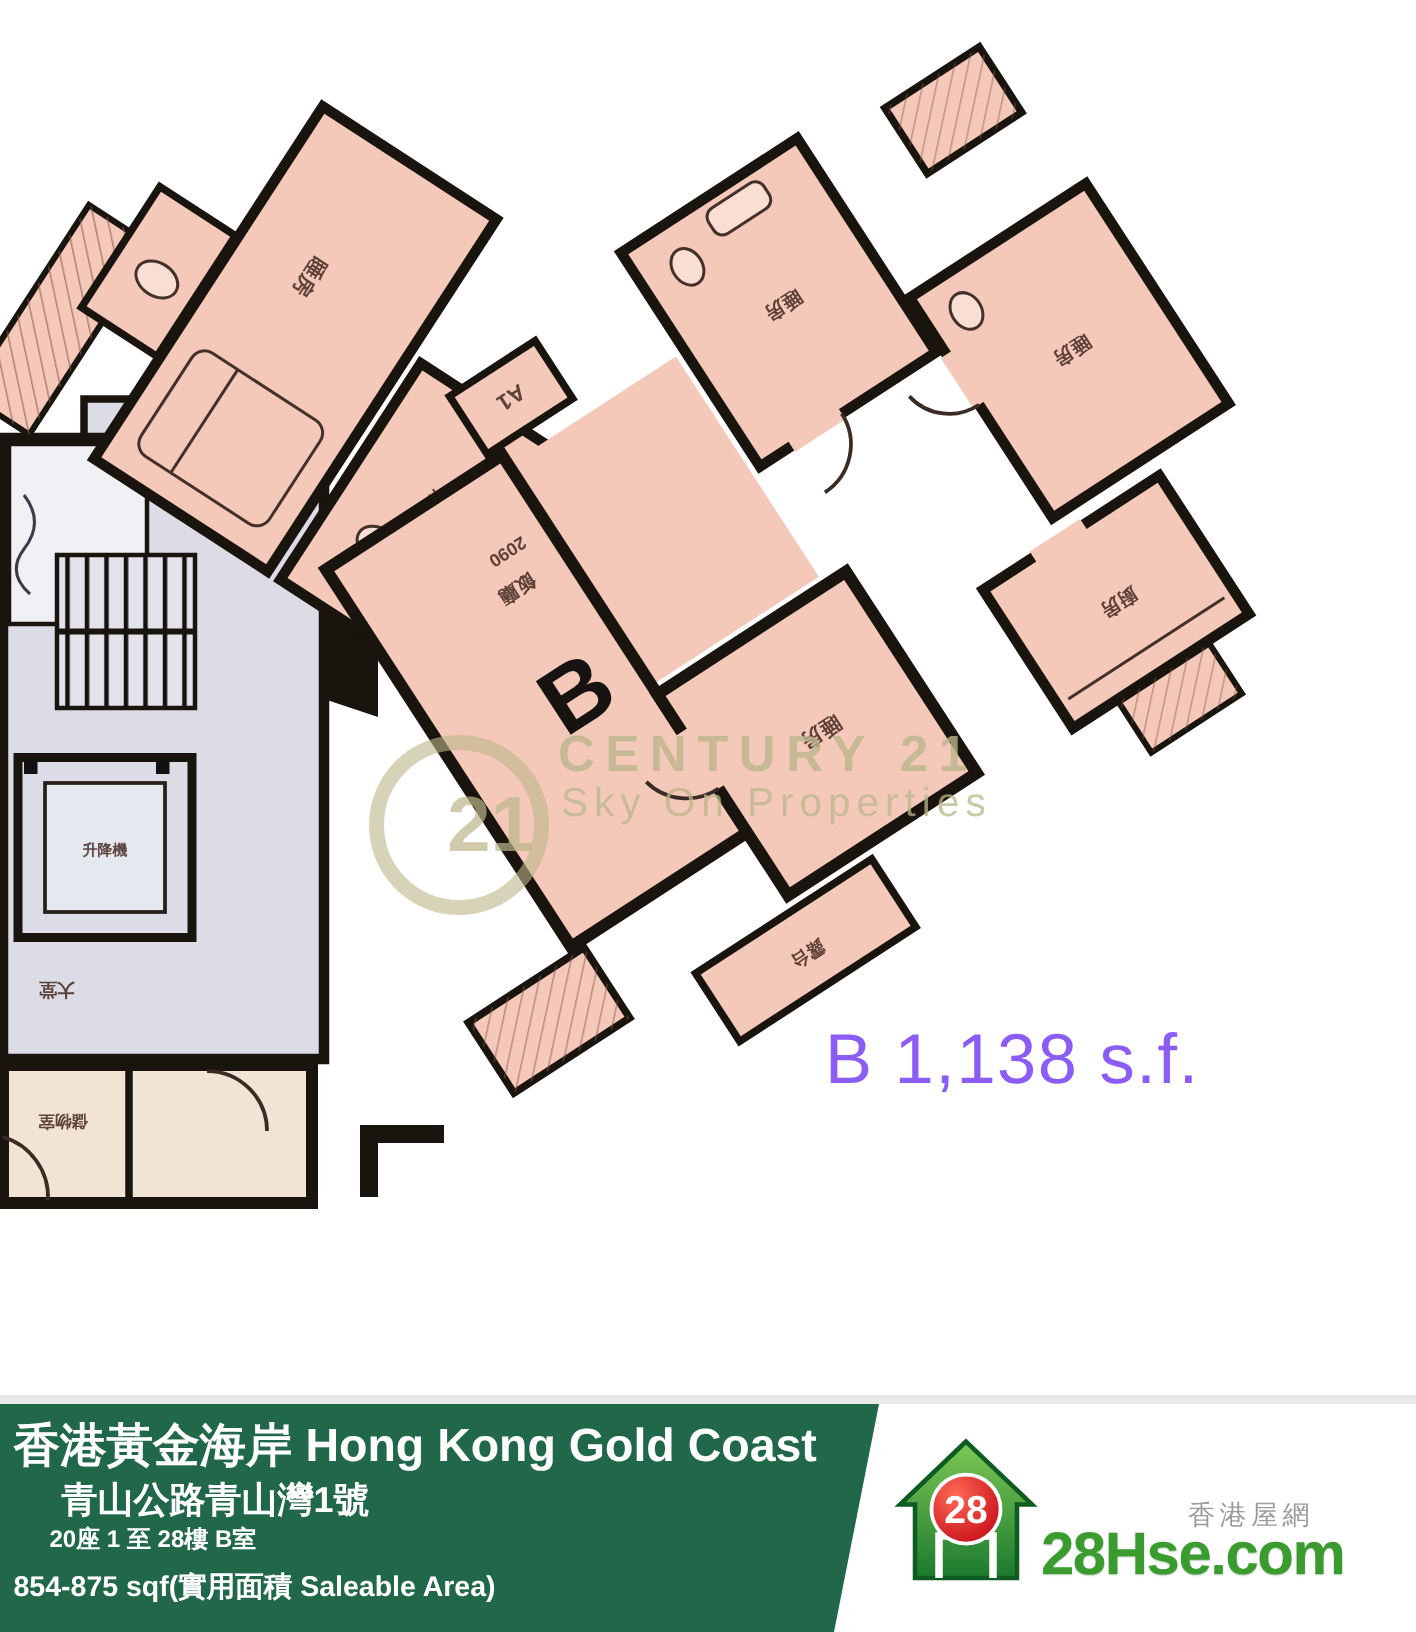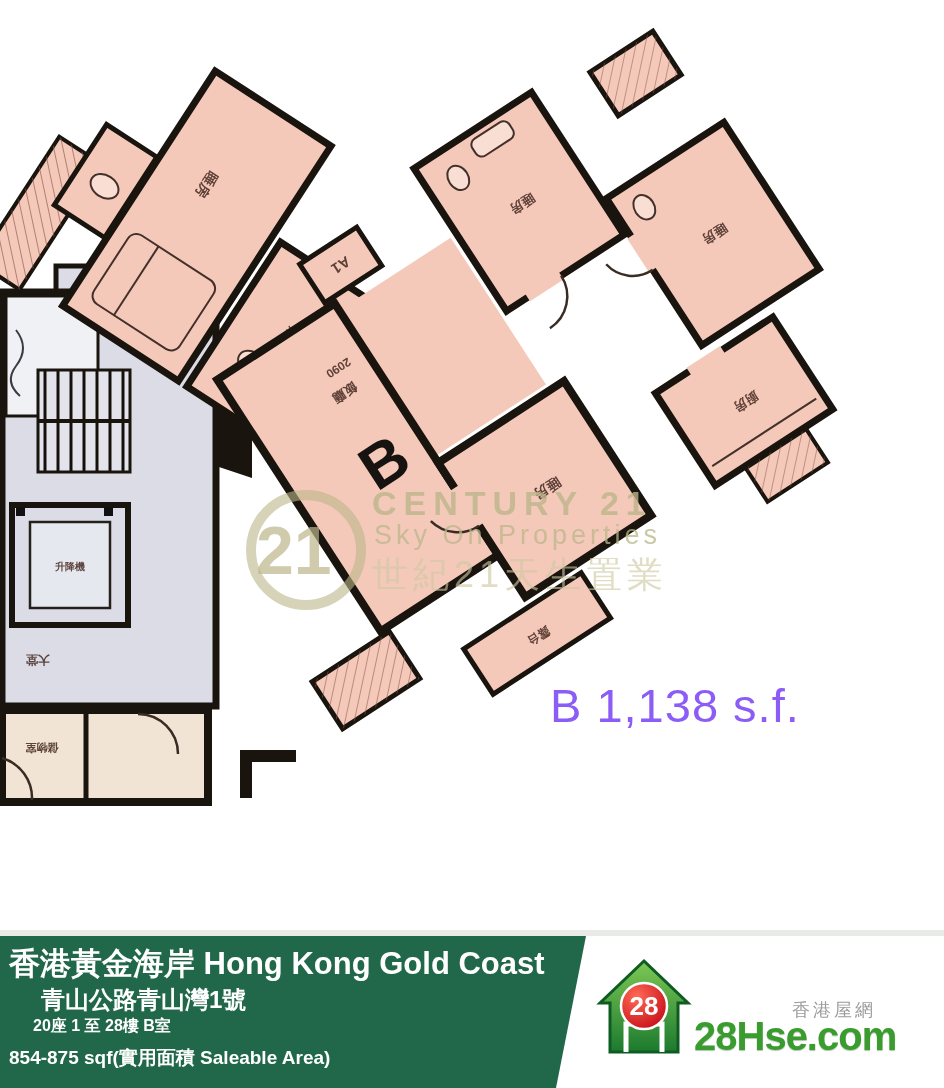--- a/index.html
+++ b/index.html
@@ -4,22 +4,22 @@
 <style>
   html,body{margin:0;padding:0;background:#ffffff;}
   #stage{position:relative;width:944px;height:1088px;overflow:hidden;background:#ffffff;
          font-family:"Liberation Sans","DejaVu Sans",sans-serif;}
   #plan-svg{position:absolute;left:0;top:0;}
   .room-label{font-family:"Liberation Sans","DejaVu Sans",sans-serif;font-weight:bold;
               fill:#4a2e26;opacity:.88;}
   
   .wm{position:absolute;color:rgba(186,181,137,.8);white-space:nowrap;}
   #wm-ring{position:absolute;left:246px;top:490px;width:100px;height:100px;border-radius:50%;
-           border:10px solid rgba(186,181,137,.6);display:flex;align-items:center;justify-content:flex-start;
-           font-size:68px;font-weight:bold;color:rgba(186,181,137,.7);}
+           border:10px solid rgba(186,181,137,.6);display:flex;align-items:center;justify-content:flex-end;
+           font-size:52px;font-weight:bold;color:rgba(186,181,137,.7);}
   #wm-brand{left:372px;top:484px;font-size:34px;font-weight:600;letter-spacing:7px;}
   #wm-en{left:374px;top:520px;font-size:27px;letter-spacing:4px;color:rgba(186,181,137,.75);text-align:center;}
   #wm-zh{left:372px;top:551px;font-size:36px;letter-spacing:5px;color:rgba(205,200,160,.62);}
   
   #area-label{position:absolute;left:550px;top:678px;font-size:47px;color:#8b5cf6;letter-spacing:1px;}
   
   #footer{position:absolute;left:0;top:930px;width:944px;height:158px;background:#ffffff;}
   #footer-strip{position:absolute;left:0;top:0;width:944px;height:6px;background:#e7eae7;}
   #footer-green{position:absolute;left:0;top:6px;width:924px;height:152px;background:#21684a;
                 clip-path:polygon(0 0,586px 0,556px 152px,0 152px);color:#ffffff;}
@@ -150,21 +150,20 @@
       <text x="497" y="96" font-size="13" text-anchor="middle" class="room-label" transform="rotate(180 497 90)">睡房</text>
       <text x="432" y="254" font-size="13" text-anchor="middle" class="room-label" transform="rotate(180 432 248)">廚房</text>
     </g>
   </svg>
 
   <div id="wm-ring">
     <span>21</span>
   </div>
   <div class="wm" id="wm-brand">CENTURY 21</div>
   <div class="wm" id="wm-en">Sky On Properties</div>
-  <div class="wm" id="wm-zh">世紀21天生置業</div>
 
   <div id="area-label">B 1,138 s.f.</div>
 
   <div id="footer">
     <div id="footer-strip"></div>
     <div id="footer-green">
       <div class="l1">香港黃金海岸 Hong Kong Gold Coast</div>
       <div class="l2">青山公路青山灣1號</div>
       <div class="l3">20座 1 至 28樓 B室</div>
       <div class="l4">854-875 sqf(實用面積 Saleable Area)</div>

